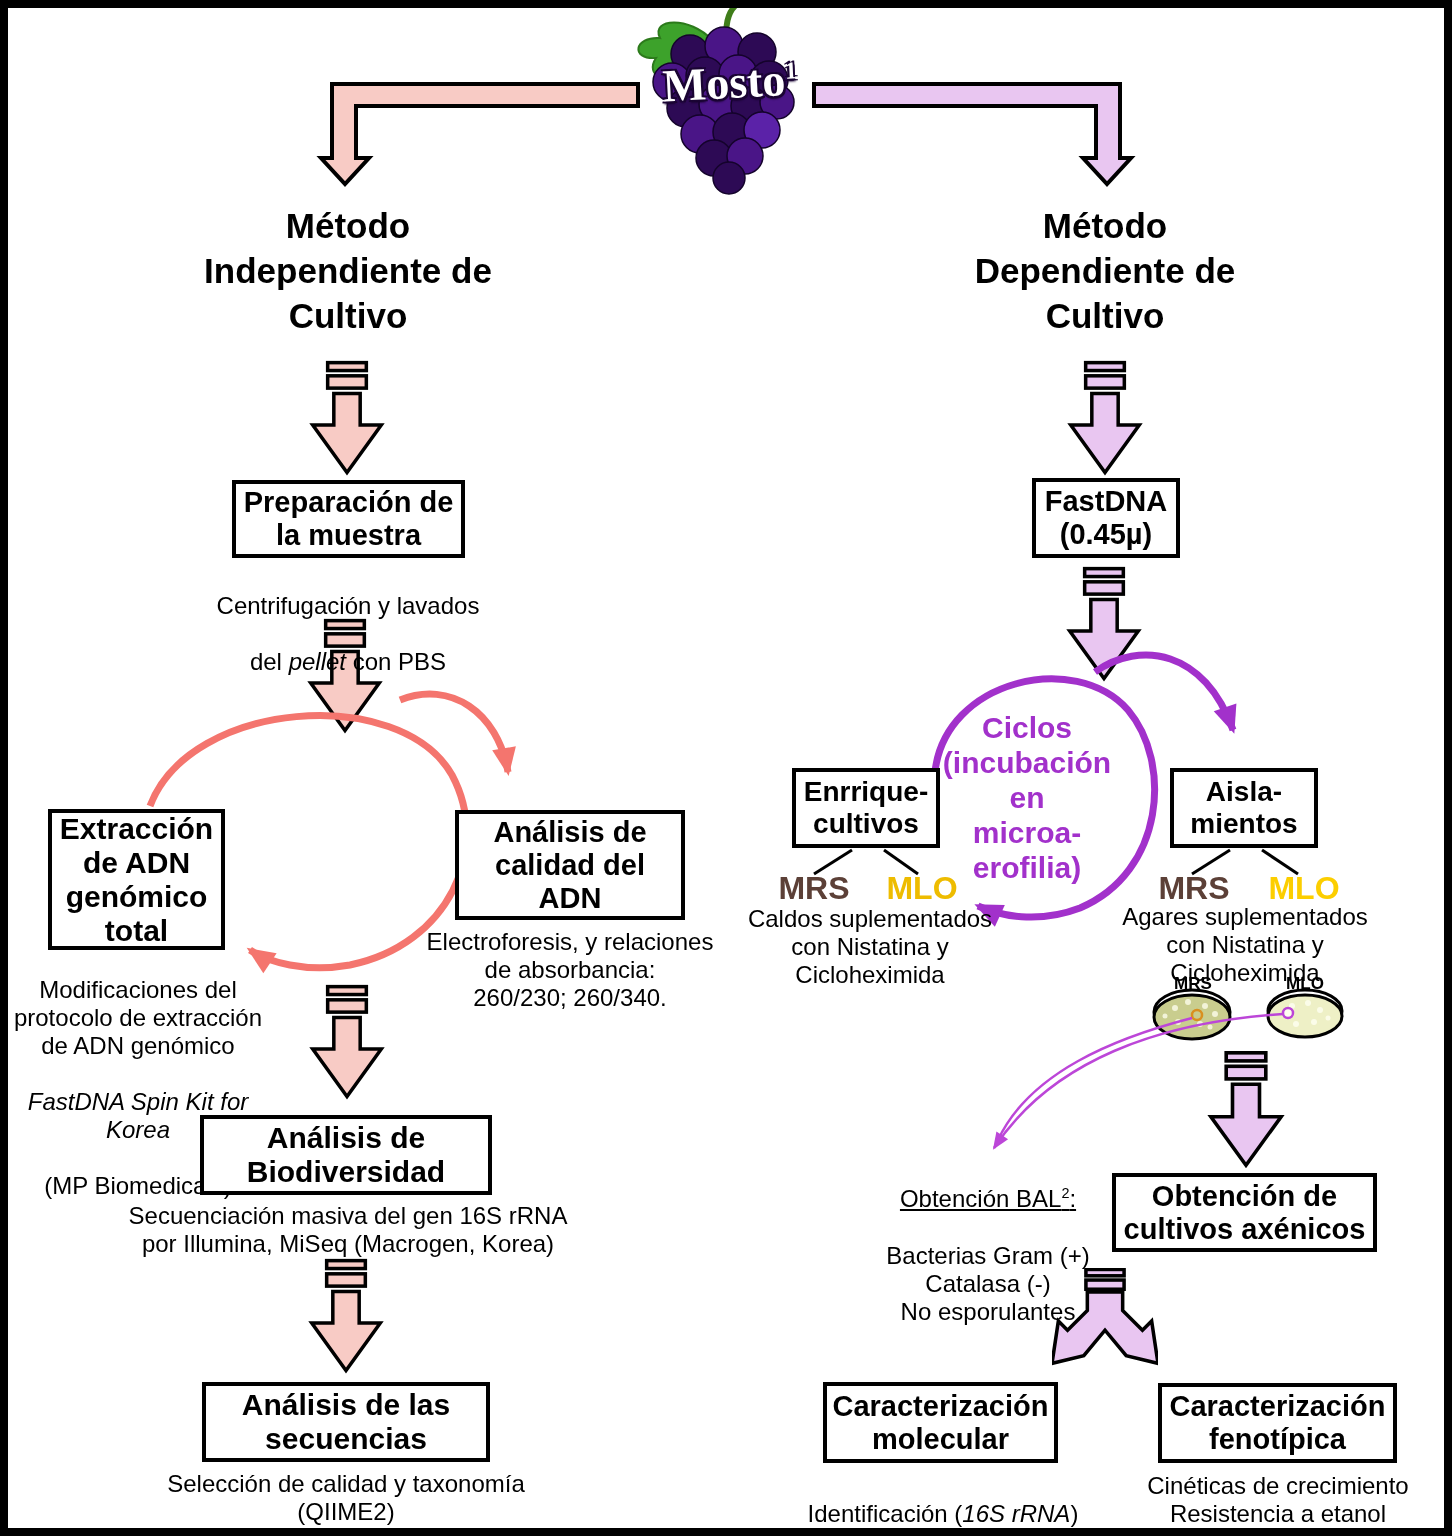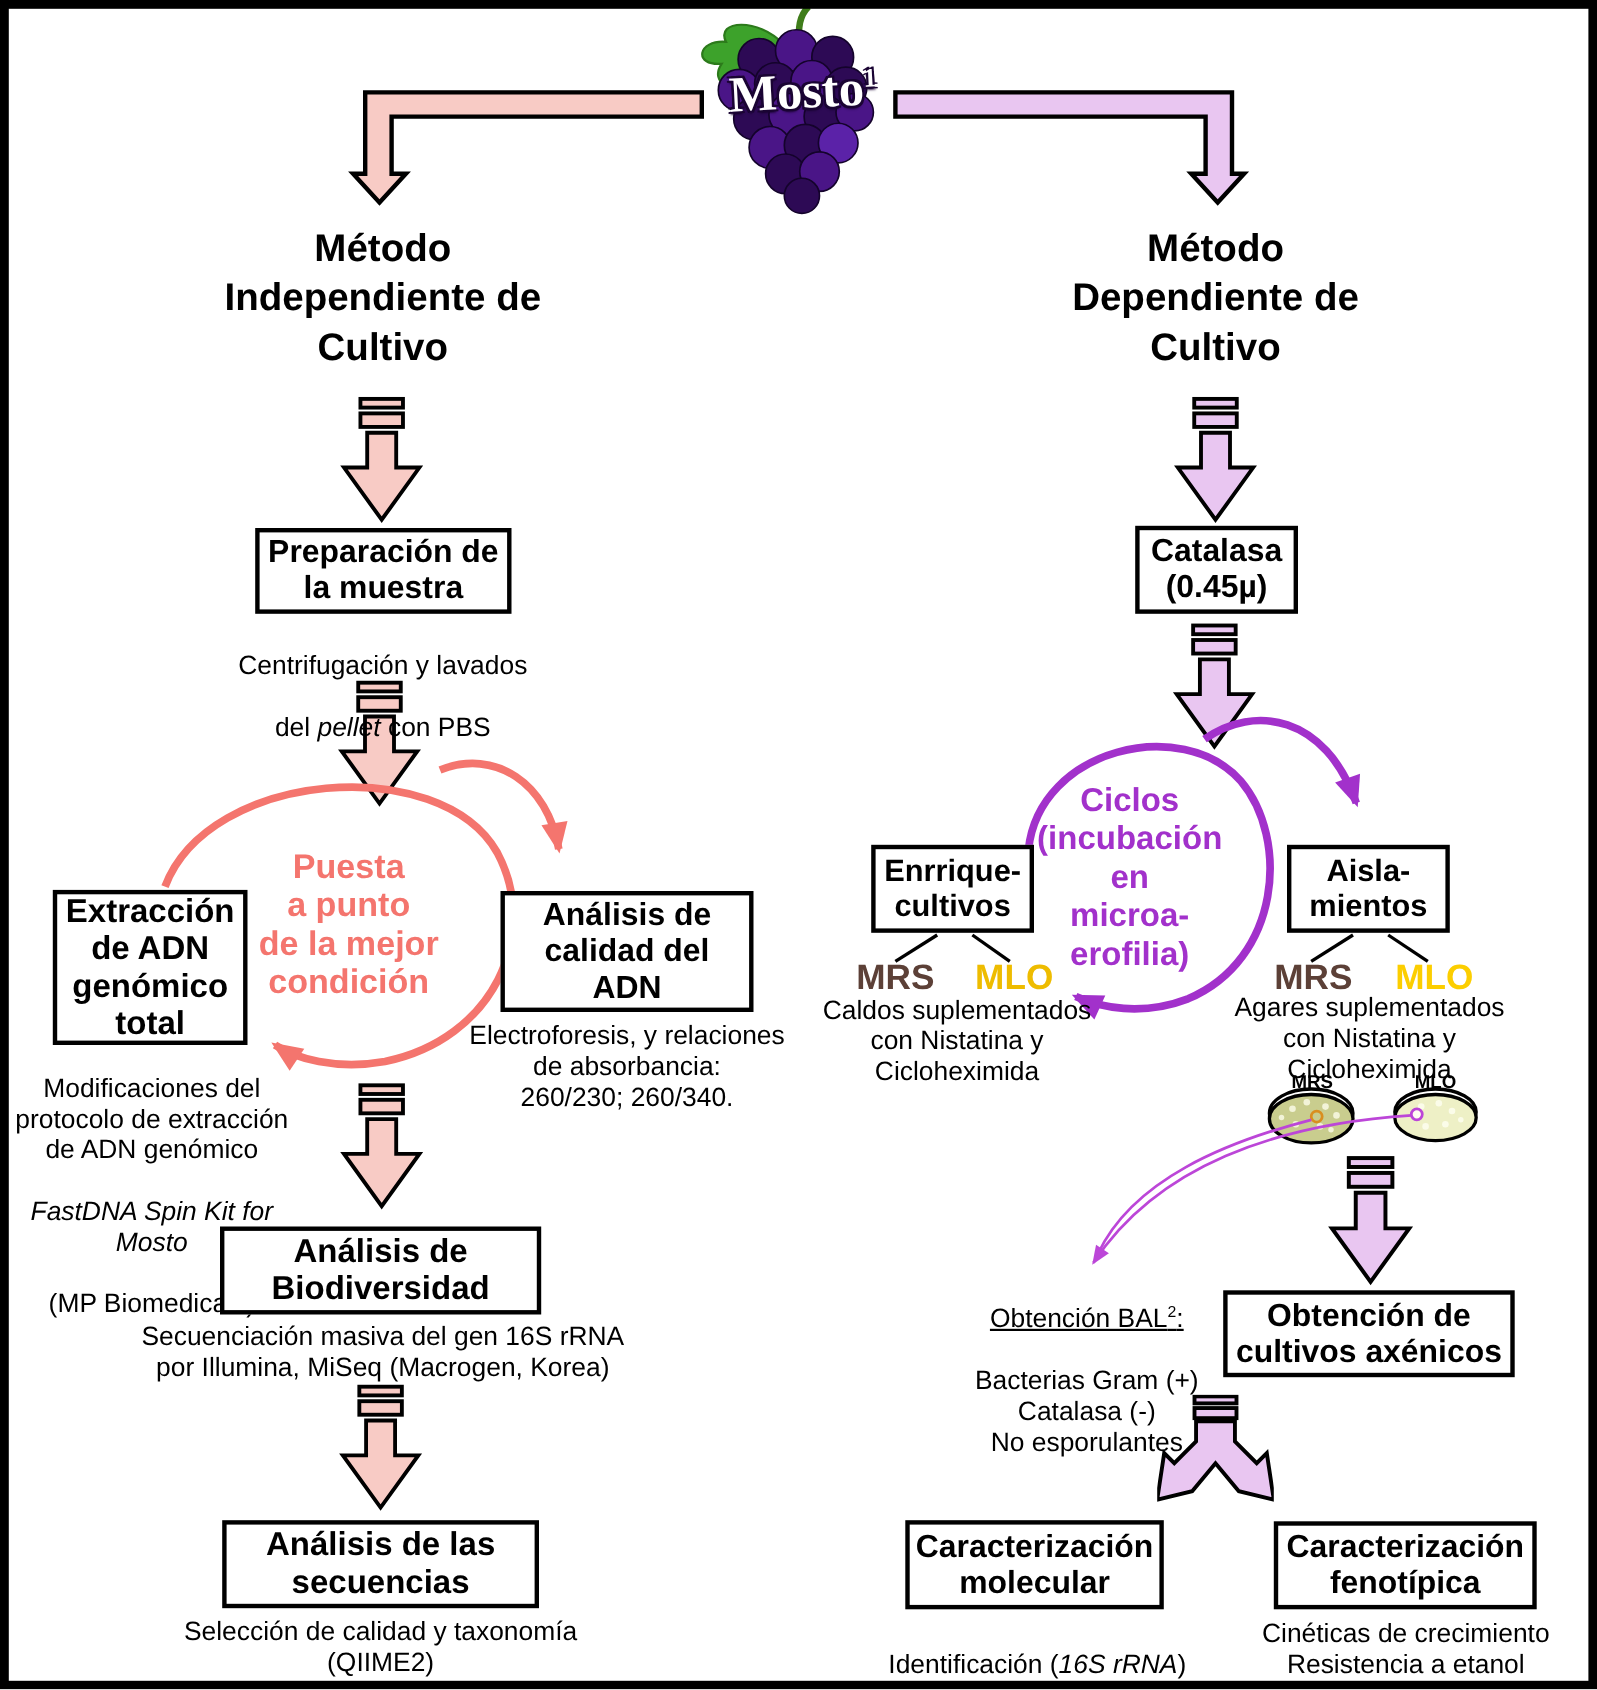--- a/index.html
+++ b/index.html
@@ -157,34 +157,30 @@
 Independiente de
 Cultivo</div>
 
   <div class="box" style="left:232px;top:480px;width:233px;height:78px;">Preparación de
 la muestra</div>
   <div class="note" style="left:208px;top:564px;width:280px;">
     <div>Centrifugación y lavados</div>
     <div><span>del </span><span class="it">pellet</span><span> con PBS</span></div>
   </div>
 
-  <div class="loop-label salmon-text" style="left:167px;top:770px;width:300px;">Puesta
-a punto
-de la mejor
-condición</div>
 
   <div class="box big" style="left:48px;top:809px;width:177px;height:141px;">Extracción
 de ADN
 genómico
 total</div>
   <div class="note" style="left:0px;top:948px;width:276px;">
     <div>Modificaciones del
 protocolo de extracción
 de ADN genómico</div>
-    <div class="it">FastDNA Spin Kit for Mosto</div>
+    <div class="it">FastDNA Spin Kit for Korea</div>
     <div>(MP Biomedicals)</div>
   </div>
 
   <div class="box" style="left:455px;top:810px;width:230px;height:110px;">Análisis de
 calidad del
 ADN</div>
   <div class="note" style="left:425px;top:928px;width:290px;">Electroforesis, y relaciones
 de absorbancia:
 260/230; 260/340.</div>
 
@@ -195,21 +191,21 @@
 
   <div class="box big" style="left:202px;top:1382px;width:288px;height:80px;">Análisis de las
 secuencias</div>
   <div class="note" style="left:126px;top:1470px;width:440px;">Selección de calidad y taxonomía
 (QIIME2)</div>
 
   <div class="title" style="left:885px;top:203px;width:440px;">Método
 Dependiente de
 Cultivo</div>
 
-  <div class="box" style="left:1032px;top:478px;width:148px;height:80px;">Catalasa
+  <div class="box" style="left:1032px;top:478px;width:148px;height:80px;">FastDNA
 (0.45µ)</div>
 
   <div class="loop-label purple-text" style="left:877px;top:710px;width:300px;">Ciclos
 (incubación
 en
 microa-
 erofilia)</div>
 
   <div class="box small" style="left:792px;top:768px;width:148px;height:80px;">Enrrique-
 cultivos</div>

